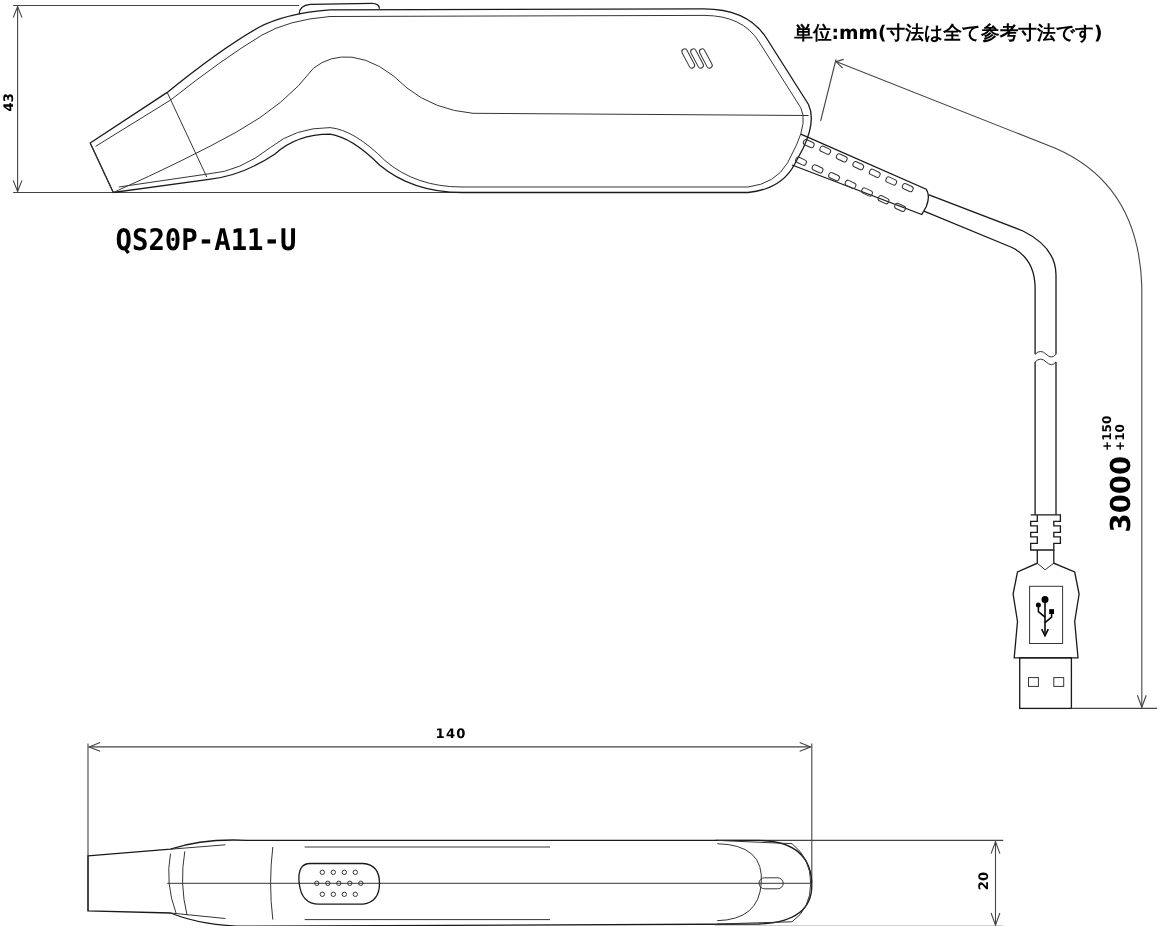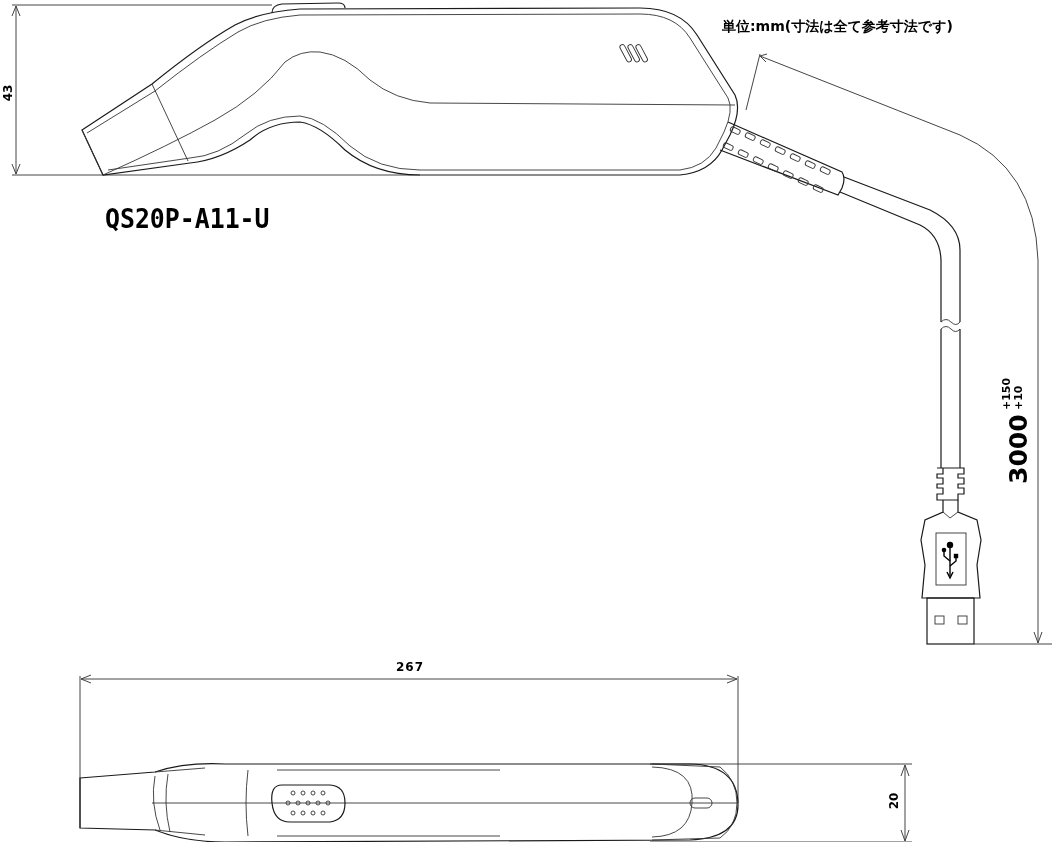--- a/index.html
+++ b/index.html
@@ -2,21 +2,21 @@
 <html><head>
 <meta charset="utf-8">
 <style>
   html, body { margin: 0; padding: 0; background: #ffffff; }
   body { width: 1052px; height: 842px; position: relative; overflow: hidden; font-family: "DejaVu Sans", sans-serif; }
   svg { position: absolute; left: 0; top: 0; }
   .ln { fill: none; stroke: #1a1a1a; stroke-width: 1.2; }
   .thin { fill: none; stroke: #333; stroke-width: 0.9; }
   .dim { fill: none; stroke: #444; stroke-width: 1; }
   .model { position: absolute; left: 105px; top: 203px; font-family: "DejaVu Sans Mono", monospace; font-size: 27px; font-weight: bold; color: #000; letter-spacing: 0px; transform: scaleX(0.92); transform-origin: left top; }
-  .unit-note { position: absolute; left: 722px; top: 18px; font-family: "DejaVu Sans", sans-serif; font-size: 14px; font-weight: bold; color: #000; white-space: nowrap; }
+  .unit-note { position: absolute; left: 722px; top: 18px; font-family: "DejaVu Sans", sans-serif; font-size: 17px; font-weight: bold; color: #000; white-space: nowrap; }
   .dim-label { position: absolute; font-family: "DejaVu Sans", sans-serif; font-weight: bold; color: #000; white-space: nowrap; }
   .d43 { left: -2px; top: 86px; font-size: 12px; transform: rotate(-90deg); transform-origin: center; width: 20px; text-align: center; }
   .d169 { left: 396px; top: 660px; font-size: 12px; letter-spacing: 1px; }
   .d20 { left: 884px; top: 794px; font-size: 12px; transform: rotate(-90deg); width: 20px; text-align: center; }
   .d3000 { left: 960px; top: 404px; transform: rotate(-90deg); transform-origin: center; width: 120px; height: 40px; }
   .d3000 .main { font-size: 25px; font-weight: bold; position: absolute; left: 0; top: 4px; }
   .d3000 .tol-up { font-size: 11px; position: absolute; left: 74px; top: 0px; }
   .d3000 .tol-lo { font-size: 11px; position: absolute; left: 74px; top: 12px; }
 </style>
 </head>
@@ -149,20 +149,20 @@
     <path class="thin" d="M652,767 Q695,768 692,803 Q690,836 652,837"></path>
     <path class="thin" d="M652,764 L720,767 Q737,780 737,803 Q737,826 720,838 L652,840"></path>
     <rect class="thin" x="690" y="798" width="22" height="10" rx="5" fill="#fff"></rect>
   </g>
 </svg>
 
 <div class="model">QS20P-A11-U</div>
 <div class="unit-note">単位:mm(寸法は全て参考寸法です)</div>
 
 <div class="dim-label d43">43</div>
-<div class="dim-label d169">267</div>
+<div class="dim-label d169">140</div>
 <div class="dim-label d20">20</div>
 
 <div class="dim-label d3000">
   <span class="main">3000</span>
   <span class="tol-up">+150</span>
   <span class="tol-lo">+10</span>
 </div>
 
 </body></html>

